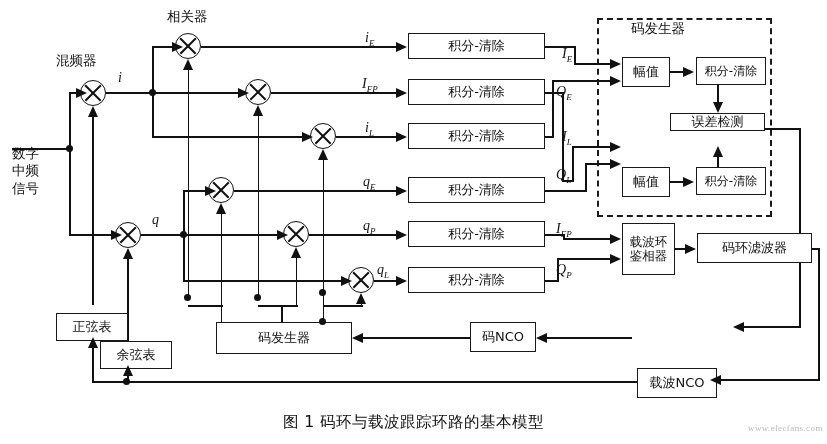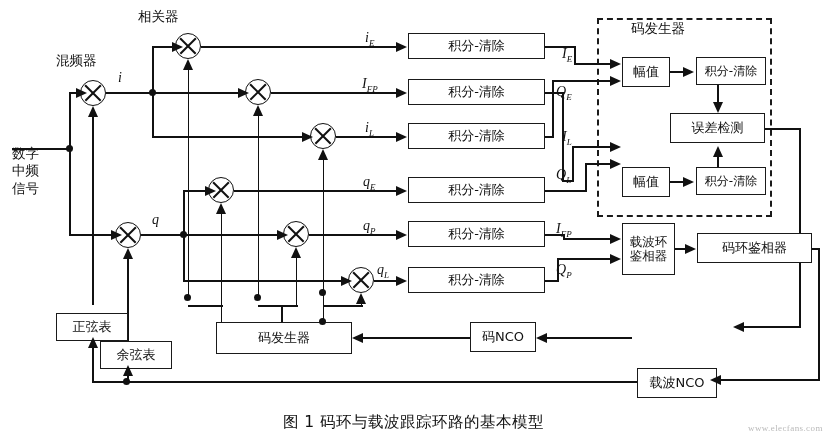--- a/index.html
+++ b/index.html
@@ -128,21 +128,21 @@
     white-space:nowrap;
   }
   .wm-url{font-size:9px;letter-spacing:0.4px;}
   .wm-logo{font-size:17px;font-style:italic;opacity:.62;}
 </style>
 </head>
 <body>
 
 <div id="stage">
 
-  <div class="lbl" style="left:138px;top:8px;">相关器</div>
+  <div class="lbl" style="left:167px;top:8px;">相关器</div>
   <div class="lbl" style="left:56px;top:52px;">混频器</div>
   <div class="lbl" style="left:631px;top:20px;">码发生器</div>
 
   <div class="vtext" style="left:12px;top:145px;">
     <div class="col">
       <span>数</span>
       <span>中</span>
       <span>信</span>
     </div>
     <div class="col">
@@ -298,21 +298,21 @@
   <div class="sig" style="left:556px;top:167px;"><span>Q</span><sub>L</sub></div>
   <div class="sig" style="left:556px;top:221px;"><span>I</span><sub>FP</sub></div>
   <div class="sig" style="left:556px;top:262px;"><span>Q</span><sub>P</sub></div>
 
   <div class="dashbox" style="left:597px;top:18px;width:175px;height:199px;"></div>
 
   <div class="blk" style="left:622px;top:57px;width:48px;height:30px;">幅值</div>
   <div class="blk" style="left:622px;top:167px;width:48px;height:30px;">幅值</div>
   <div class="blk small" style="left:696px;top:57px;width:70px;height:28px;">积分-清除</div>
   <div class="blk small" style="left:696px;top:167px;width:70px;height:28px;">积分-清除</div>
-  <div class="blk" style="left:670px;top:113px;width:95px;height:30px;">误差检测</div>
+  <div class="blk" style="left:670px;top:113px;width:95px;height:18px;">误差检测</div>
 
   <div class="h" style="left:670px;top:71px;width:14px;"></div>
   <div class="ar ar-r" style="left:683px;top:66.5px;"></div>
 
   <div class="h" style="left:670px;top:181px;width:14px;"></div>
   <div class="ar ar-r" style="left:683px;top:176.5px;"></div>
 
   <div class="v" style="left:717px;top:85px;height:19px;"></div>
   <div class="ar ar-d" style="left:712.5px;top:102px;"></div>
 
@@ -321,21 +321,21 @@
 
   <div class="h" style="left:765px;top:128px;width:36px;"></div>
   <div class="v" style="left:799px;top:128px;height:200px;"></div>
   <div class="h" style="left:743px;top:326px;width:58px;"></div>
   <div class="ar ar-l" style="left:733px;top:321.5px;"></div>
 
   <div class="blk two-line" style="left:622px;top:223px;width:53px;height:52px;">载波环
 鉴相器</div>
   <div class="h" style="left:675px;top:248px;width:12px;"></div>
   <div class="ar ar-r" style="left:685px;top:243.5px;"></div>
-  <div class="blk" style="left:697px;top:233px;width:115px;height:30px;">码环鉴相器</div>
+  <div class="blk" style="left:697px;top:233px;width:115px;height:30px;">码环滤波器</div>
 
   <div class="h" style="left:812px;top:248px;width:8px;"></div>
   <div class="v" style="left:818px;top:248px;height:133px;"></div>
   <div class="h" style="left:720px;top:379px;width:100px;"></div>
   <div class="ar ar-l" style="left:710px;top:374.5px;"></div>
 
   <div class="blk" style="left:470px;top:322px;width:66px;height:30px;">码NCO</div>
   <div class="blk" style="left:216px;top:322px;width:136px;height:32px;">码发生器</div>
   <div class="blk" style="left:637px;top:368px;width:80px;height:30px;">载波NCO</div>
   <div class="blk" style="left:100px;top:341px;width:72px;height:28px;">余弦表</div>

